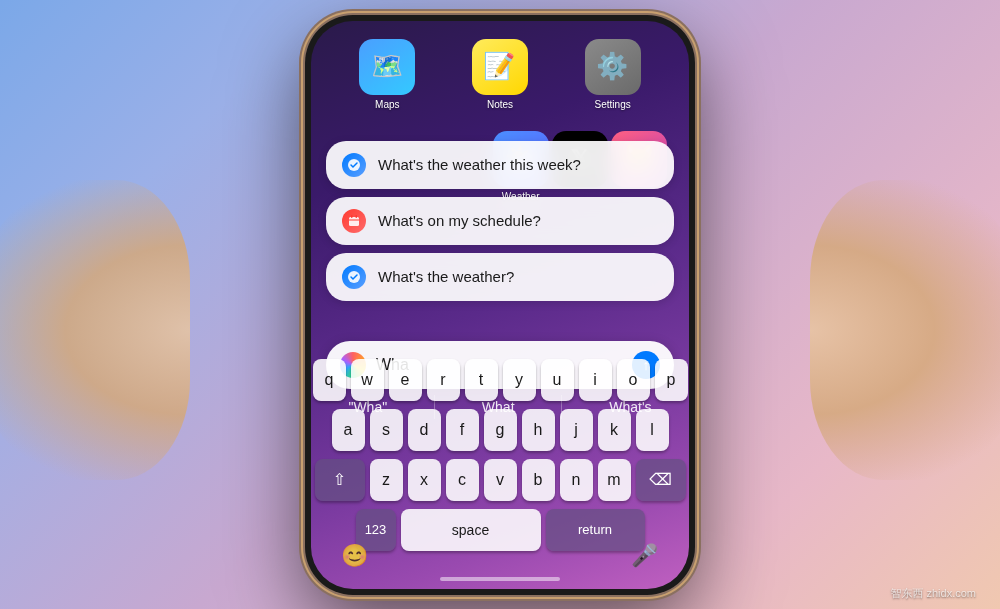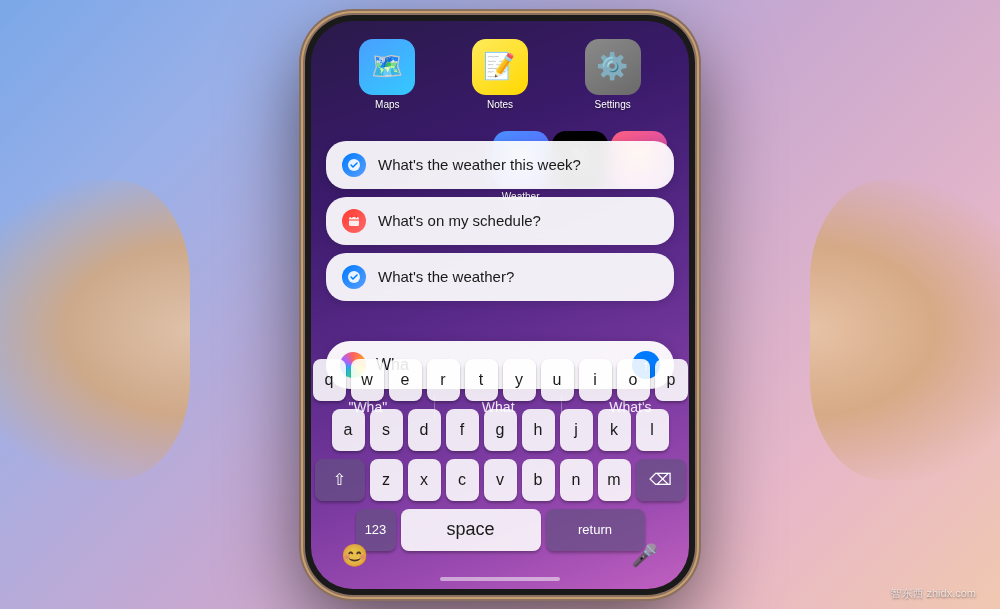--- a/index.html
+++ b/index.html
@@ -283,21 +283,21 @@
       background: rgba(100,80,130,0.7);
       color: white;
     }
 
     .key-wide {
       width: 50px;
     }
 
     .key-space {
       width: 140px;
-      font-size: 18px;
+      font-size: 14px;
     }
 
     .key-return {
       width: 99px;
       font-size: 13px;
     }
 
     .key-123 {
       width: 40px;
       font-size: 13px;

